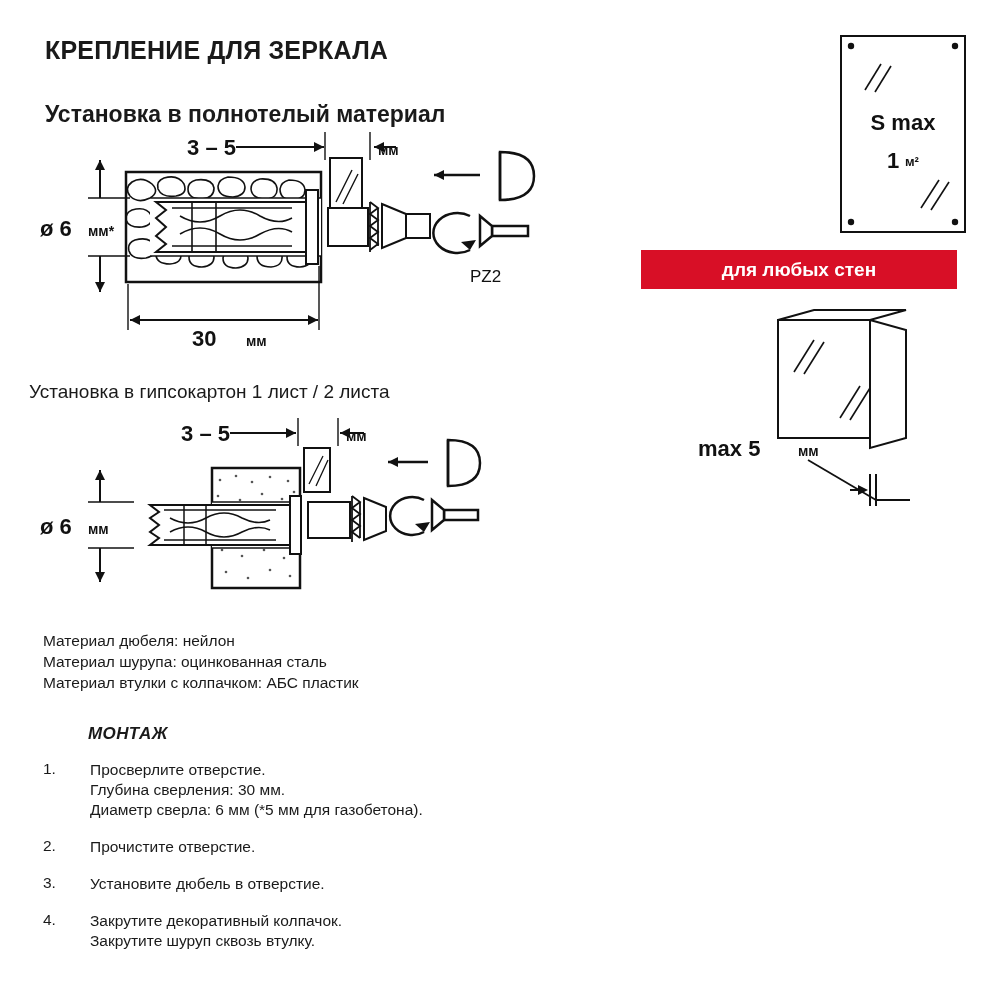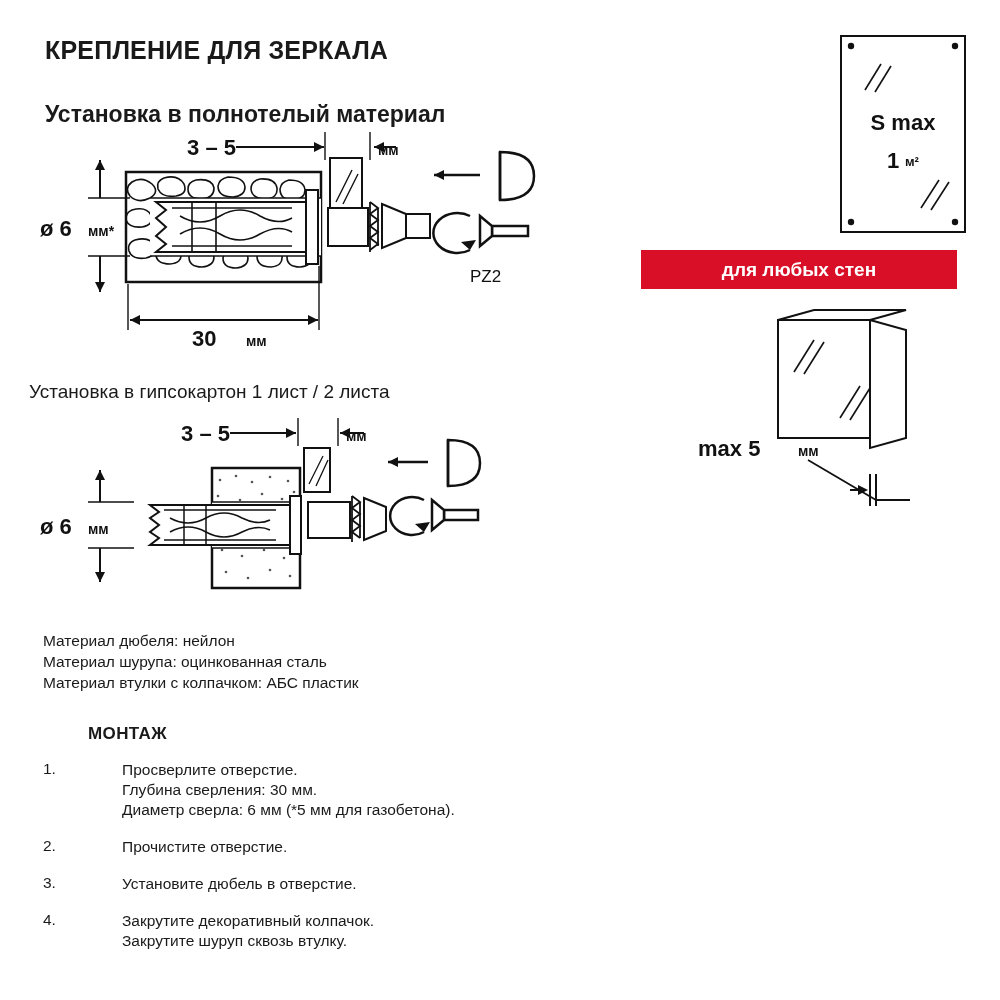--- a/index.html
+++ b/index.html
@@ -25,26 +25,26 @@
   .subtitle-2 {
     position:absolute; left:29px; top:381px;
     font-size:19px; font-weight:normal;
   }
   .materials {
     position:absolute; left:43px; top:630px;
     font-size:15.5px; line-height:21px;
   }
   .mount-title {
     position:absolute; left:88px; top:724px;
-    font-size:17px; font-weight:bold; letter-spacing:0.4px;
+    font-size:17px; font-weight:bold; letter-spacing:0.4px;font-style:italic;
   }
   .steps { position:absolute; left:43px; top:760px; width:520px; font-size:15.5px; }
   .step { display:flex; margin-bottom:17px; }
   .step-num { width:47px; flex:0 0 47px; }
-  .step-lines { line-height:20px;margin-left:32px; }
+  .step-lines { line-height:20px; }
 
   
   .banner {
     position:absolute; left:641px; top:250px;
     width:316px; height:39px;
     background:#d80f26;
     display:flex; align-items:center; justify-content:center;
   }
   .banner span { color:#ffffff; font-size:19px; font-weight:bold; }
 

